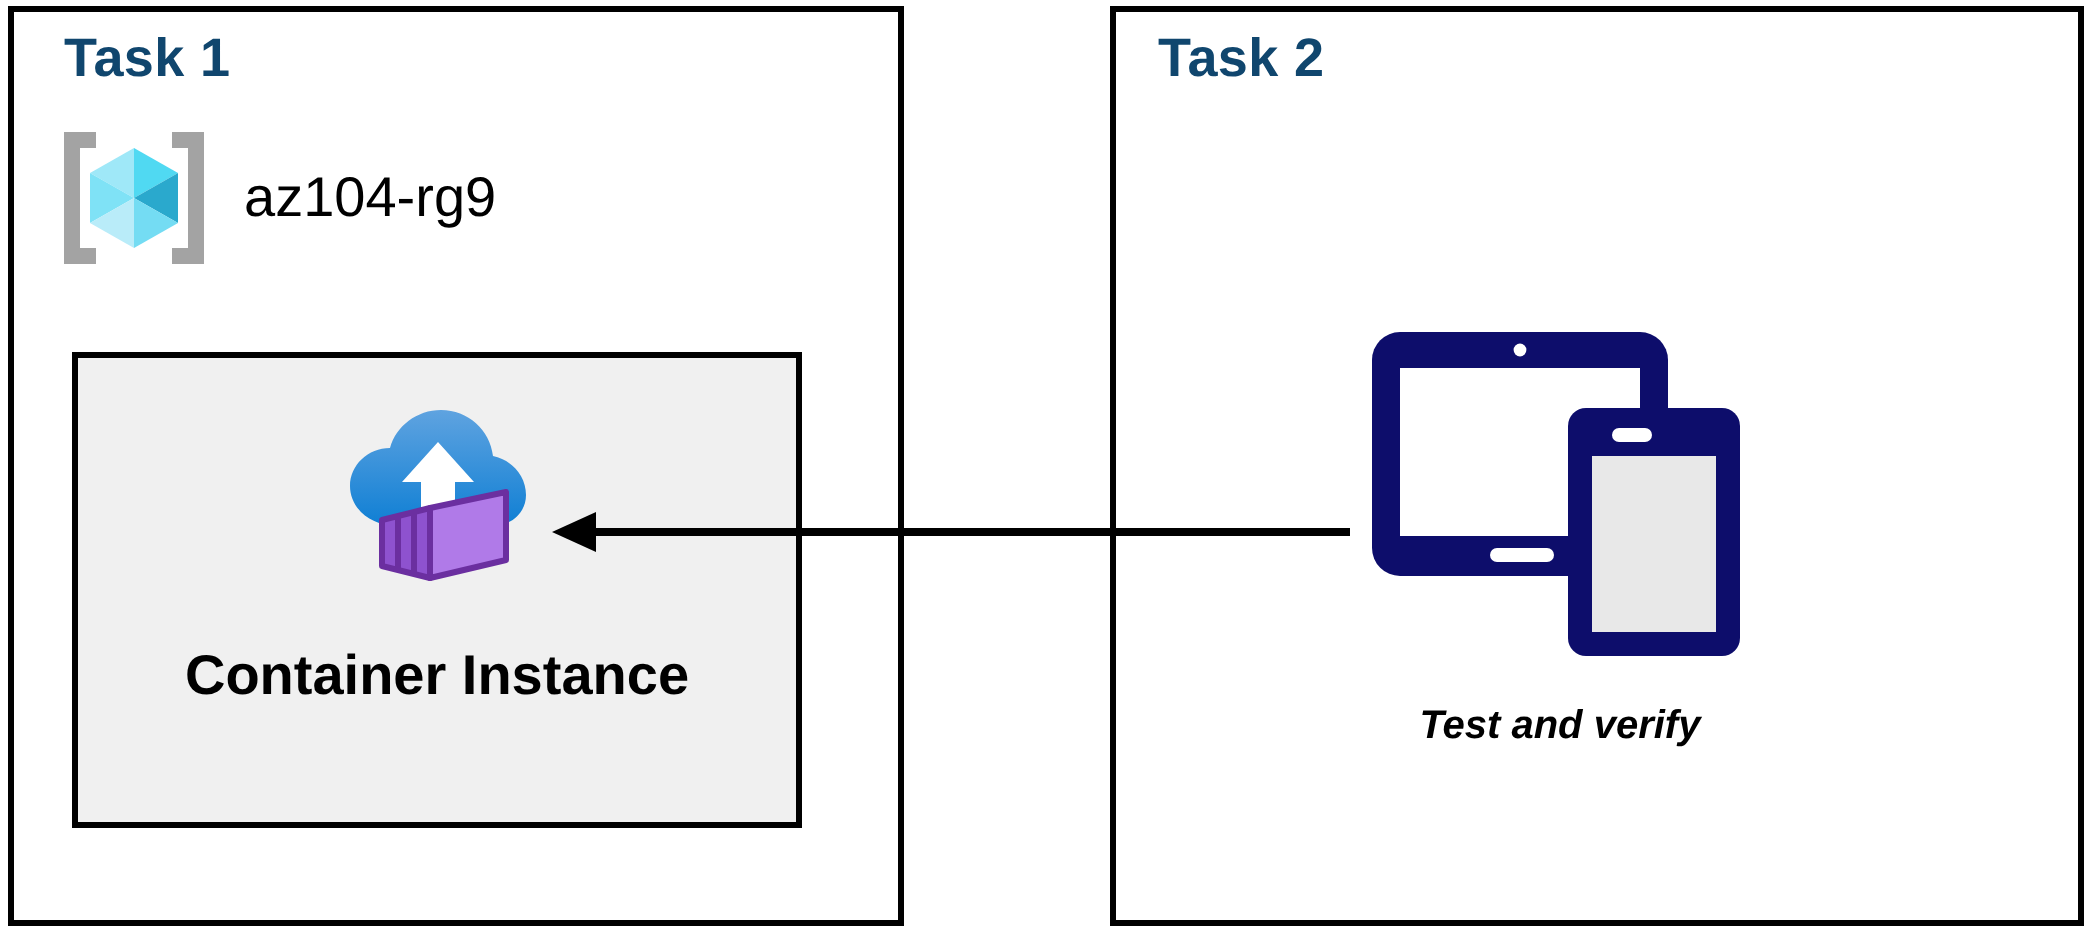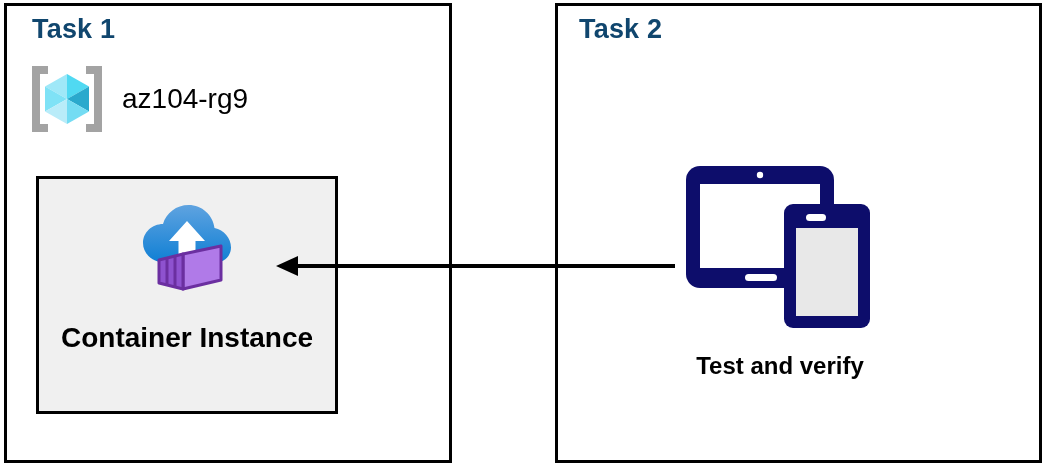--- a/index.html
+++ b/index.html
@@ -54,21 +54,21 @@
     font-weight: normal;
     color: #000000;
     white-space: nowrap;
   }
 
   
   #container-instance-card {
     position: absolute;
     left: 36px;
     top: 176px;
-    width: 302px;
+    width: 365px;
     height: 238px;
     box-sizing: border-box;
     border: 3px solid #000000;
     background: #f0f0f0;
   }
   #container-instance-icon {
     position: absolute;
     left: 50%;
     top: 18px;
     transform: translateX(-50%);
@@ -96,24 +96,25 @@
     width: 198px;
     height: 172px;
     display: block;
   }
   #test-verify-label {
     position: absolute;
     left: 600px;
     top: 352px;
     width: 360px;
     text-align: center;
-    font-size: 24px;
+    font-size: 20px;
     font-weight: bold;
     color: #000000;
     white-space: nowrap;
+    font-style: italic;
   }
 
   
   #connector-arrow {
     position: absolute;
     left: 270px;
     top: 248px;
     width: 410px;
     height: 36px;
     display: block;

